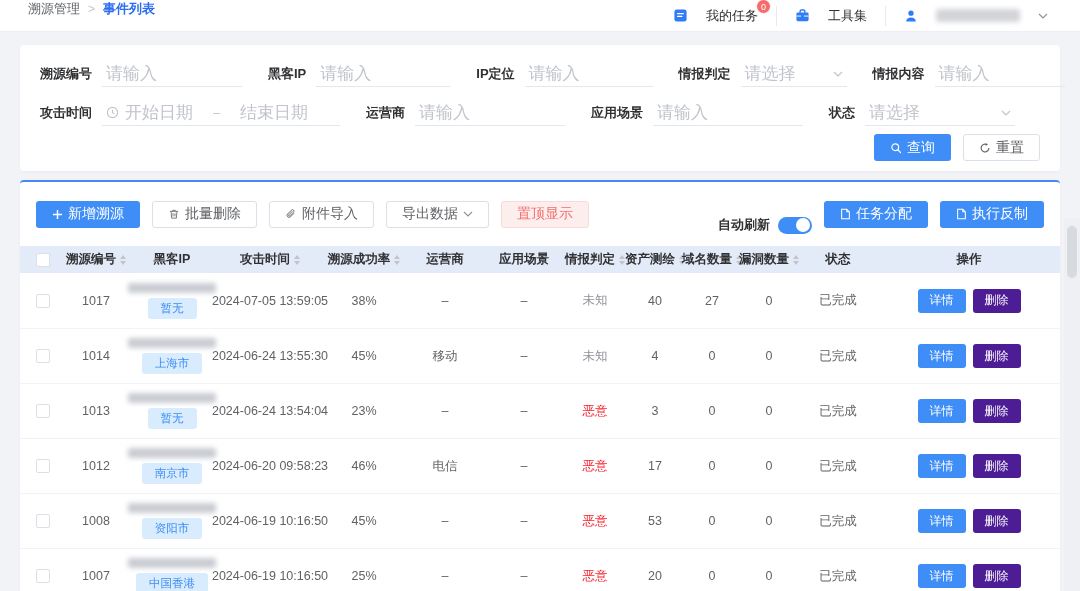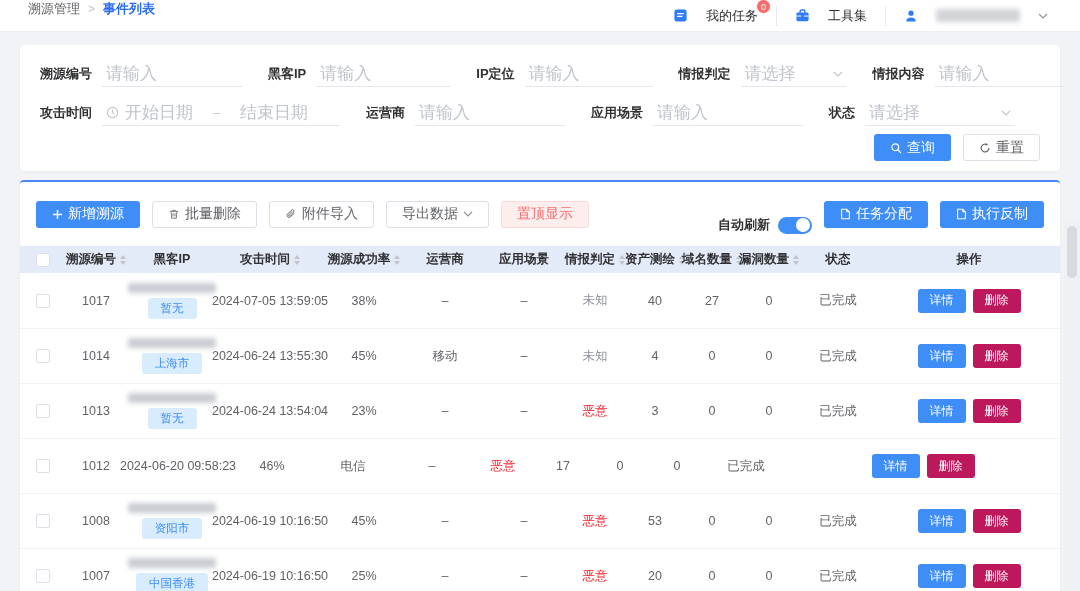--- a/index.html
+++ b/index.html
@@ -70,21 +70,21 @@
   .cbx { width:14px; height:14px; border:1px solid #dcdfe6; border-radius:2px; background:#fff; cursor:pointer; }
   .ip-cell { flex-direction:column; gap:5px; }
   .blur-ip { width:88px; height:10px; background:#c9ccd2; border-radius:2px; filter:blur(2.5px); }
   .tag { background:#d9ecfd; color:#3d8df5; font-size:11.5px; padding:3px 13px; border-radius:3px; }
   .tag:empty { display:none; }
   .intel-unknown { color:#909399; }
   .intel-malicious { color:#f5222d; }
   .act-btn { height:24px; padding:0 12px; border-radius:3px; font-size:12px; color:#fff;
     display:inline-flex; align-items:center; cursor:pointer; }
   .act-detail { background:#3f8ef7; margin-right:7px; }
-  .act-delete { background:#be185d; }
+  .act-delete { background:#4c1d95; }
   
   .scroll-strip { position:absolute; top:219px; right:0; bottom:0; width:16px; background:#eef0f3; }
   .scroll-thumb { position:absolute; top:7px; left:3px; width:10px; height:52px; background:#d7dade; border-radius:5px; }
 </style>
 </head>
 <body>
 
 <div class="topbar">
   <div class="crumbs">
     <span class="crumb-parent">溯源管理</span>
@@ -434,20 +434,24 @@
         <div class="td c12">
           <span class="act-btn act-detail">详情</span>
           <span class="act-btn act-delete">删除</span>
         </div>
       </div>
       <div class="tr">
         <div class="td c0">
           <span class="cbx"></span>
         </div>
         <div class="td c1">1012</div>
+        <div class="td c2 ip-cell">
+          <span class="blur-ip"></span>
+          <span class="tag">南京市</span>
+        </div>
         <div class="td c3">2024-06-20 09:58:23</div>
         <div class="td c4">46%</div>
         <div class="td c5">电信</div>
         <div class="td c6">–</div>
         <div class="td c7 intel-malicious">恶意</div>
         <div class="td c8">17</div>
         <div class="td c9">0</div>
         <div class="td c10">0</div>
         <div class="td c11">已完成</div>
         <div class="td c12">

